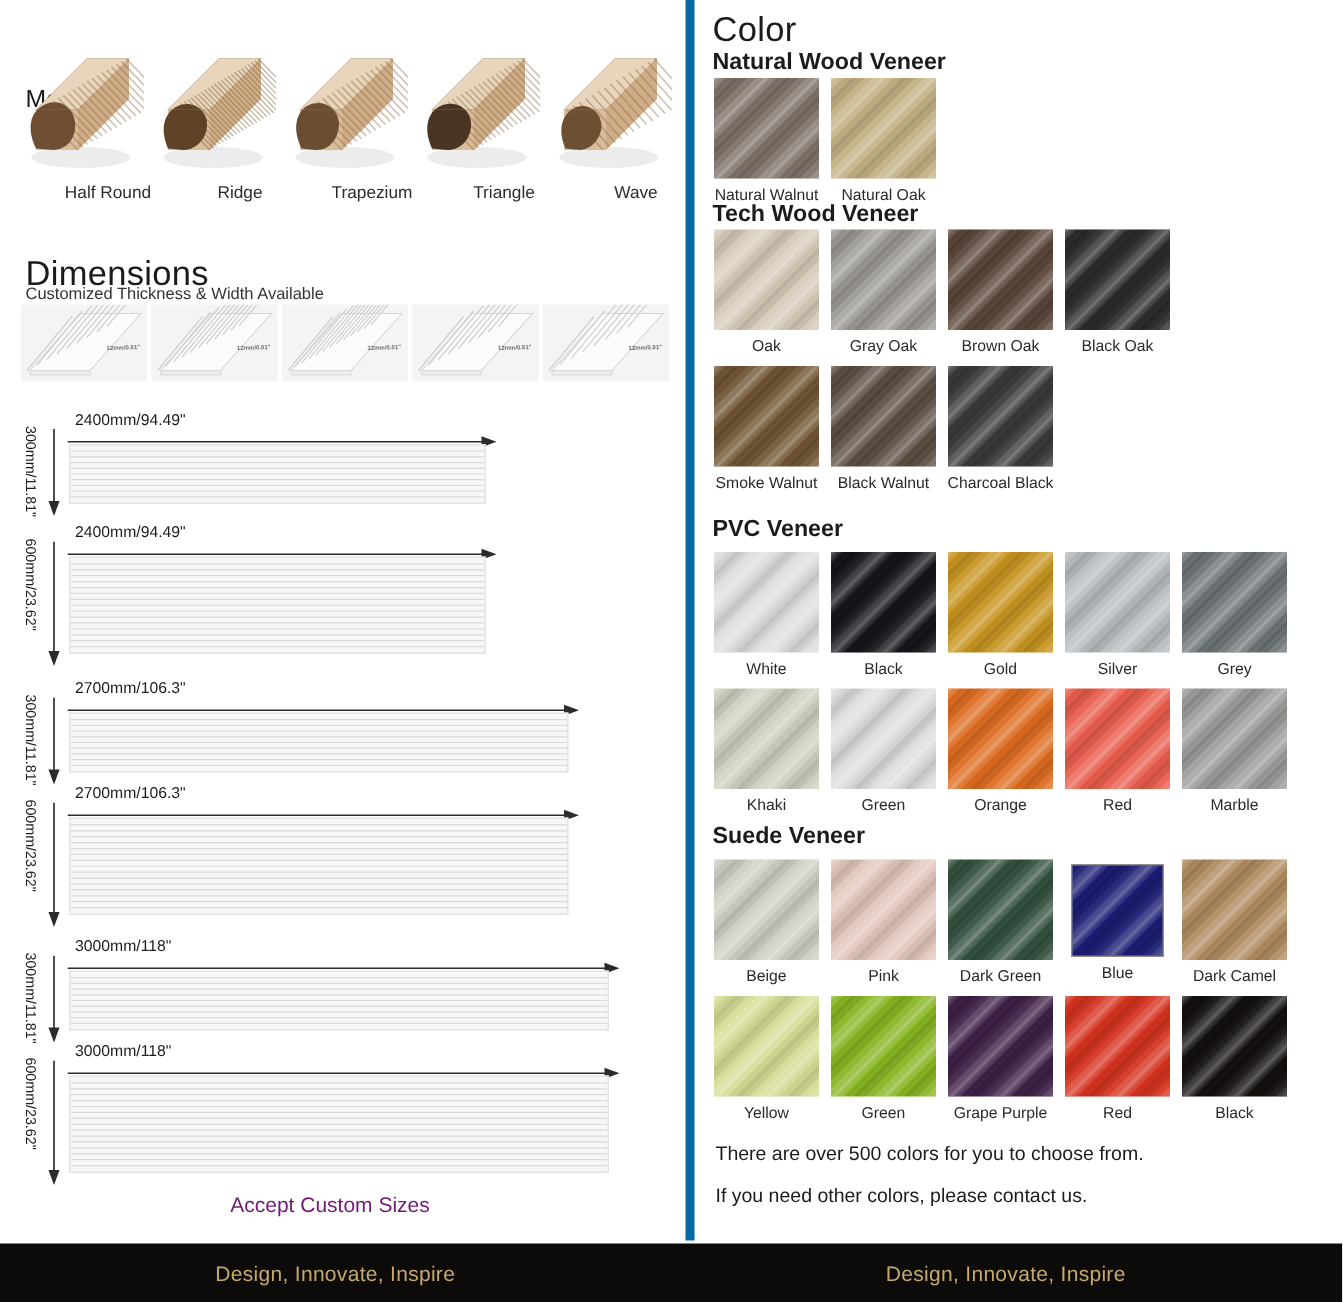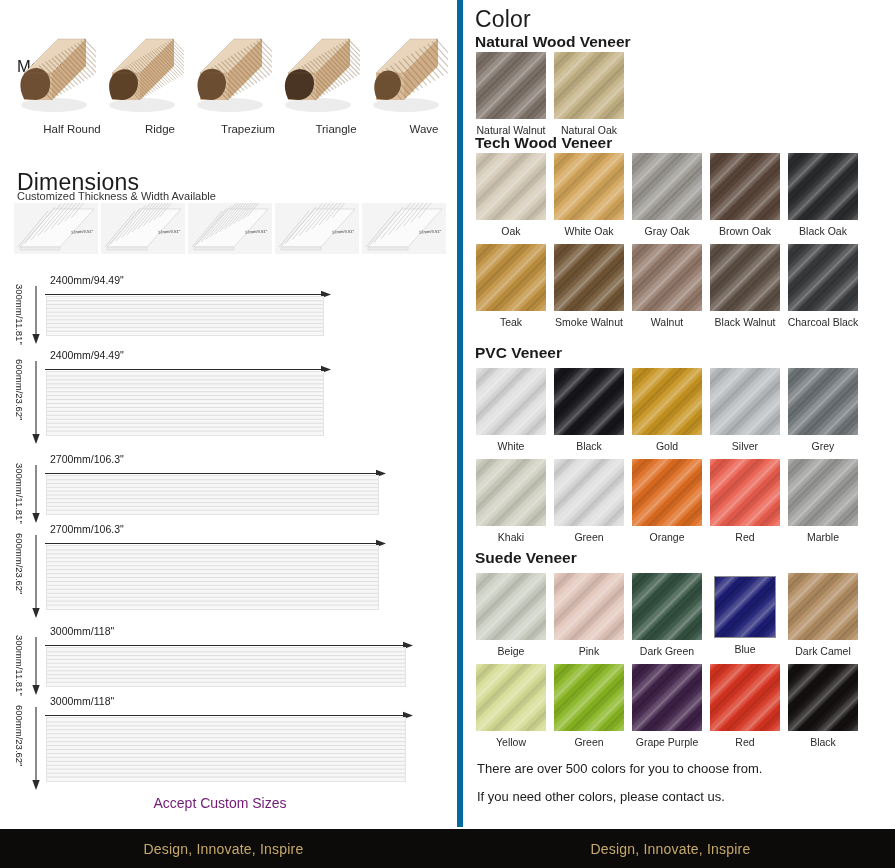--- a/index.html
+++ b/index.html
@@ -723,27 +723,20 @@
           <div class="grp-title h-sub" style="top: 134px;">Tech Wood Veneer</div>
           <div class="sw-grid" style="top: 153px;">
             <div class="sw-cell">
               <div class="sw-chip" style="background:#d6cbb8">
              <div class="gloss"></div>
              <div class="grain"></div>
            </div>
            <div class="sw-name">Oak</div>
             </div>
             <div class="sw-cell">
-              <div class="sw-chip" style="background:#d3a458">
-             <div class="gloss"></div>
-             <div class="grain"></div>
-           </div>
-           <div class="sw-name">White Oak</div>
-            </div>
-            <div class="sw-cell">
               <div class="sw-chip" style="background:#9b9893">
              <div class="gloss"></div>
              <div class="grain"></div>
            </div>
            <div class="sw-name">Gray Oak</div>
             </div>
             <div class="sw-cell">
               <div class="sw-chip" style="background:#594539">
              <div class="gloss"></div>
              <div class="grain"></div>
@@ -753,39 +746,25 @@
             <div class="sw-cell">
               <div class="sw-chip" style="background:#2a2b2d">
              <div class="gloss"></div>
              <div class="grain"></div>
            </div>
            <div class="sw-name">Black Oak</div>
             </div>
           </div>
           <div class="sw-grid" style="top: 244px;">
             <div class="sw-cell">
-              <div class="sw-chip" style="background:#c0903f">
-             <div class="gloss"></div>
-             <div class="grain"></div>
-           </div>
-           <div class="sw-name">Teak</div>
-            </div>
-            <div class="sw-cell">
               <div class="sw-chip" style="background:#6f5434">
              <div class="gloss"></div>
              <div class="grain"></div>
            </div>
            <div class="sw-name">Smoke Walnut</div>
-            </div>
-            <div class="sw-cell">
-              <div class="sw-chip" style="background:#93796a">
-             <div class="gloss"></div>
-             <div class="grain"></div>
-           </div>
-           <div class="sw-name">Walnut</div>
             </div>
             <div class="sw-cell">
               <div class="sw-chip" style="background:#5c4e43">
              <div class="gloss"></div>
              <div class="grain"></div>
            </div>
            <div class="sw-name">Black Walnut</div>
             </div>
             <div class="sw-cell">
               <div class="sw-chip" style="background:#37393b">

